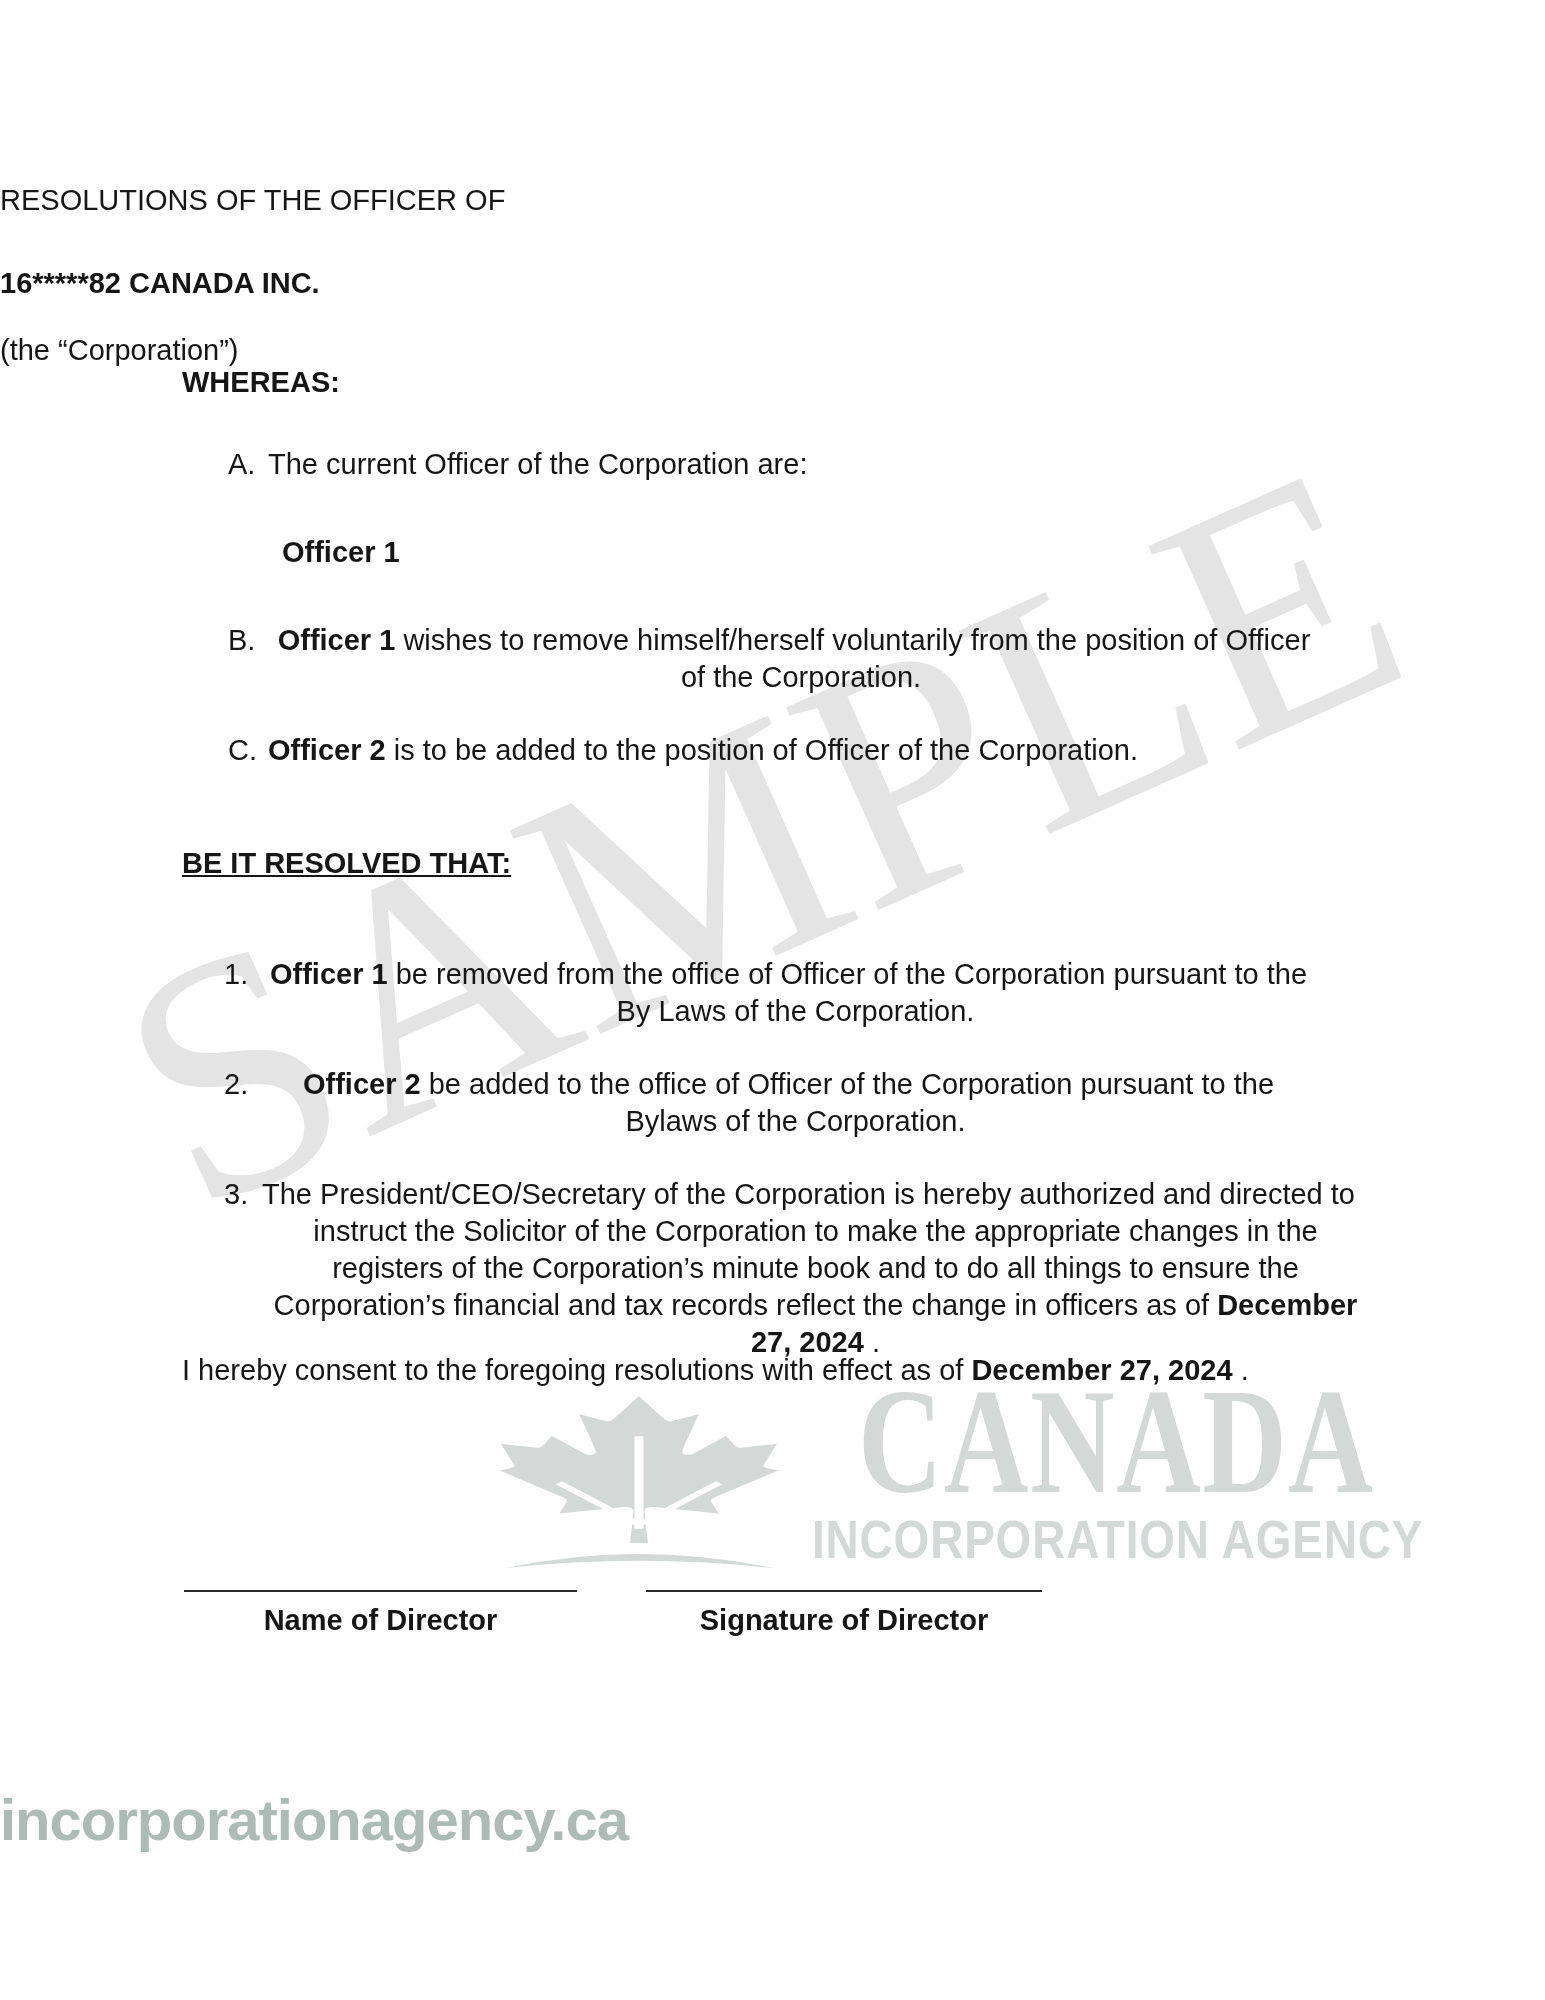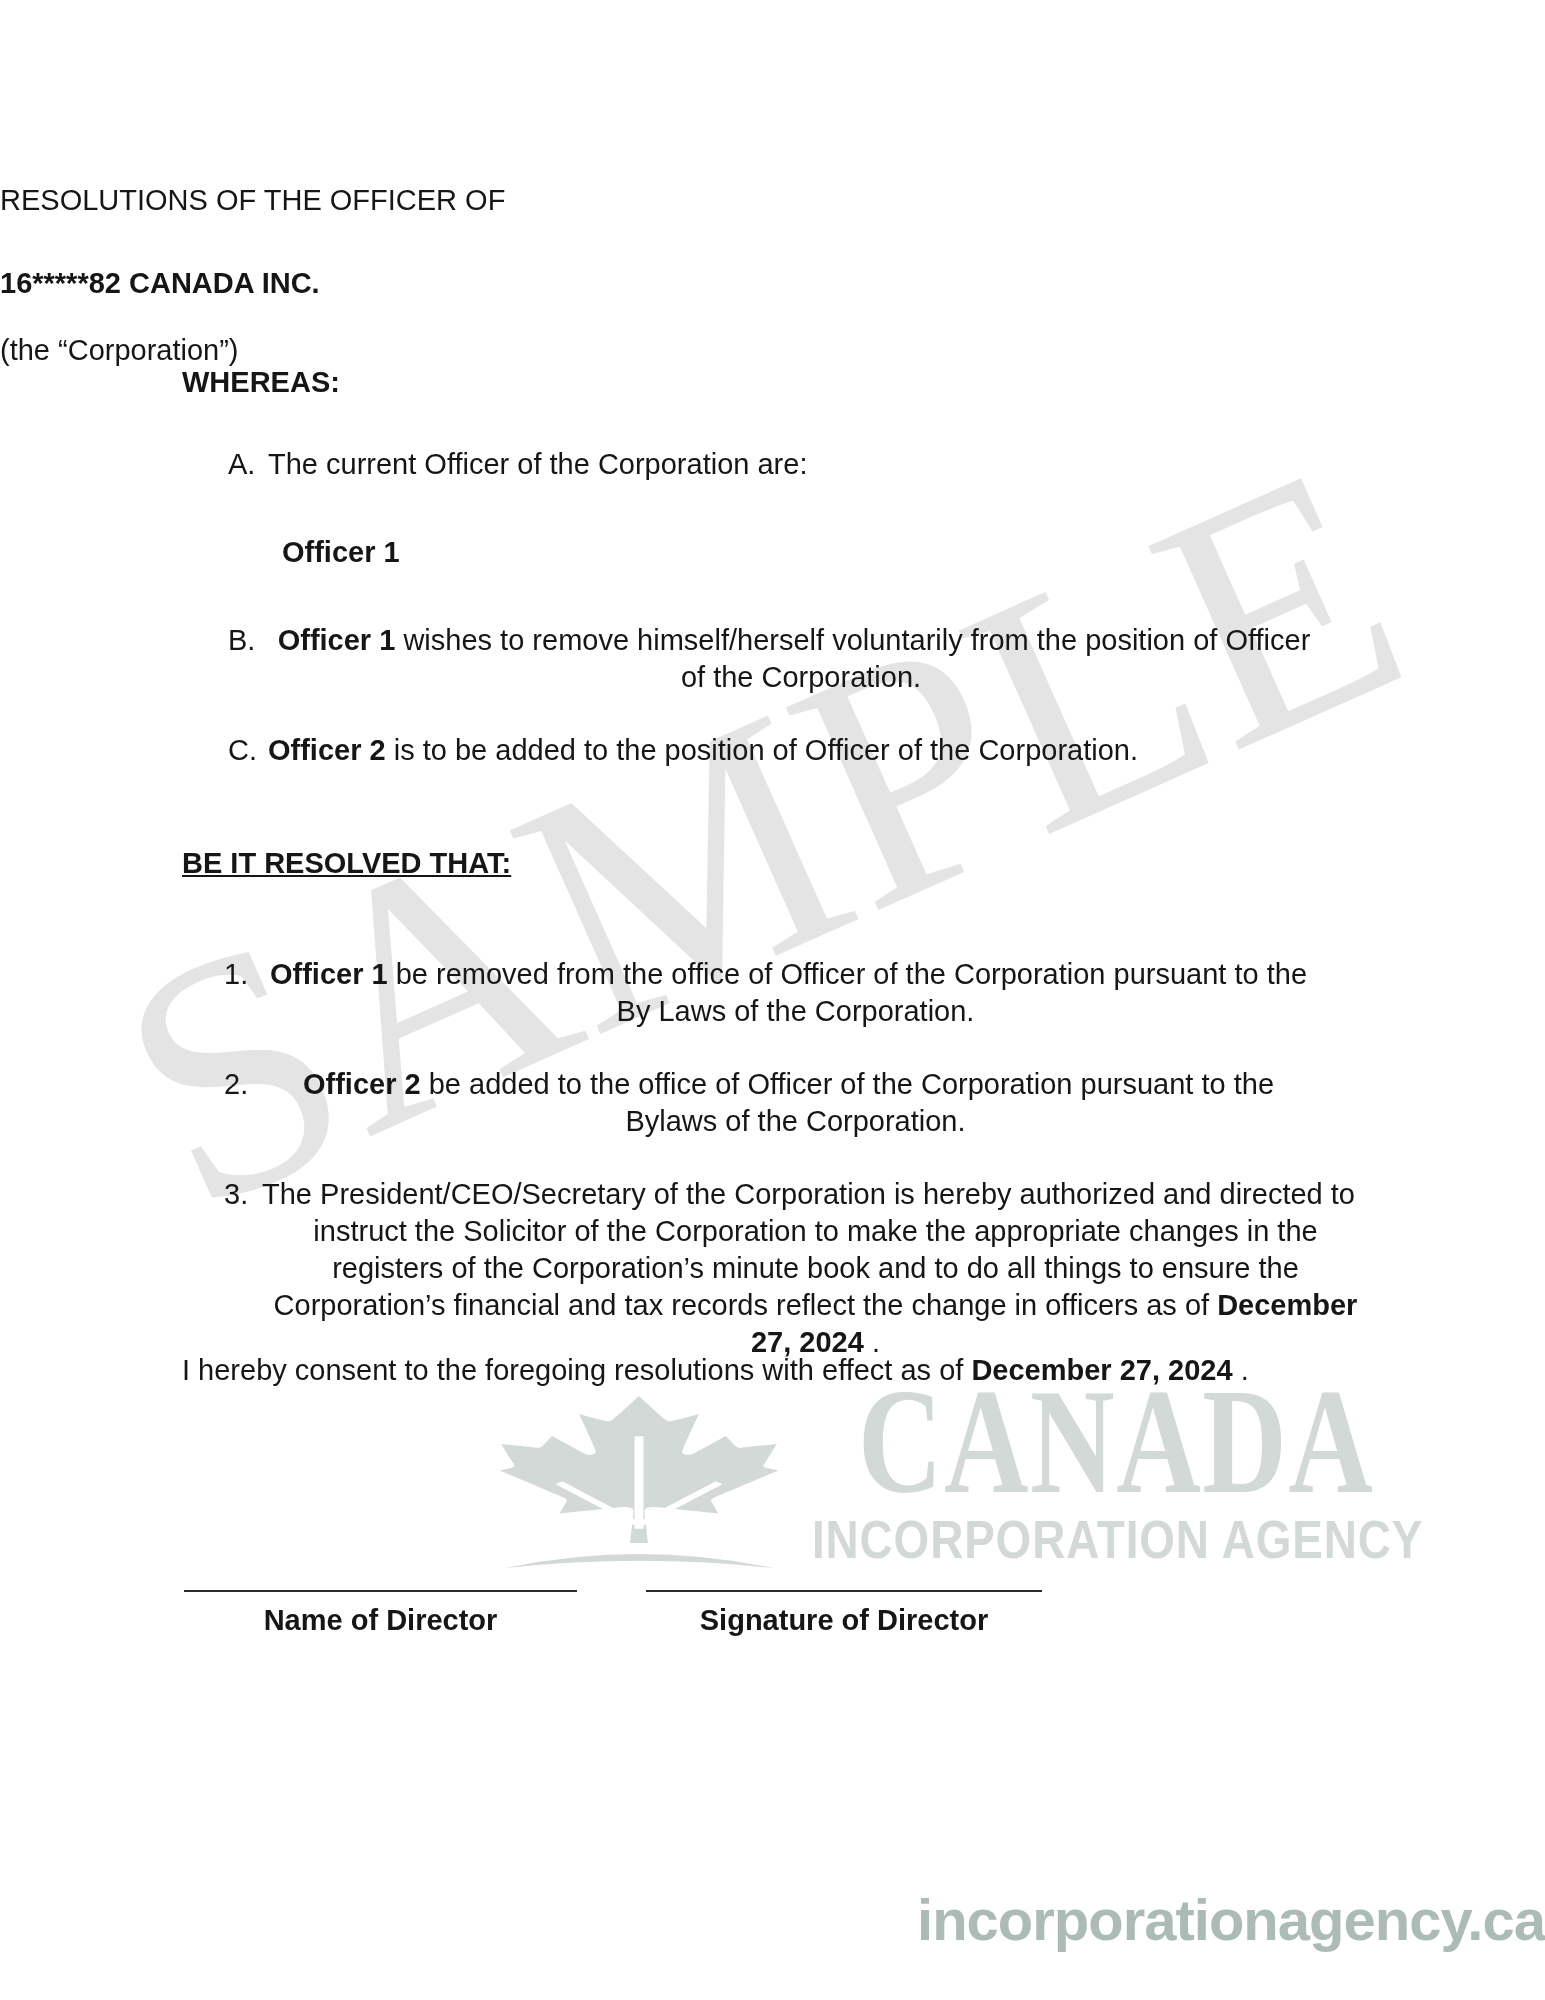--- a/index.html
+++ b/index.html
@@ -48,22 +48,22 @@
     position:absolute;left:812px;top:1512px;z-index:1;
     font-weight:bold;font-size:54px;line-height:1;
     color:#d2d9d6;letter-spacing:1px;white-space:nowrap;
     transform:scaleX(0.85);transform-origin:left top;
   }
   
   .sig-line{border-top:2px solid #2b2b2b;height:0;}
   .sig-label{font-size:29px;font-weight:bold;text-align:center;}
   
   .footer{
-    position:absolute;top:1886px;left:0;width:100%;
-    text-align:right;font-weight:bold;font-size:58px;
+    position:absolute;top:1786px;left:0;width:100%;
+    text-align:left;font-weight:bold;font-size:58px;
     letter-spacing:-1px;color:#adbbb6;z-index:2;
   }
 </style>
 </head>
 <body>
 
 <div class="page">
 
   <div class="watermark">SAMPLE</div>
 

